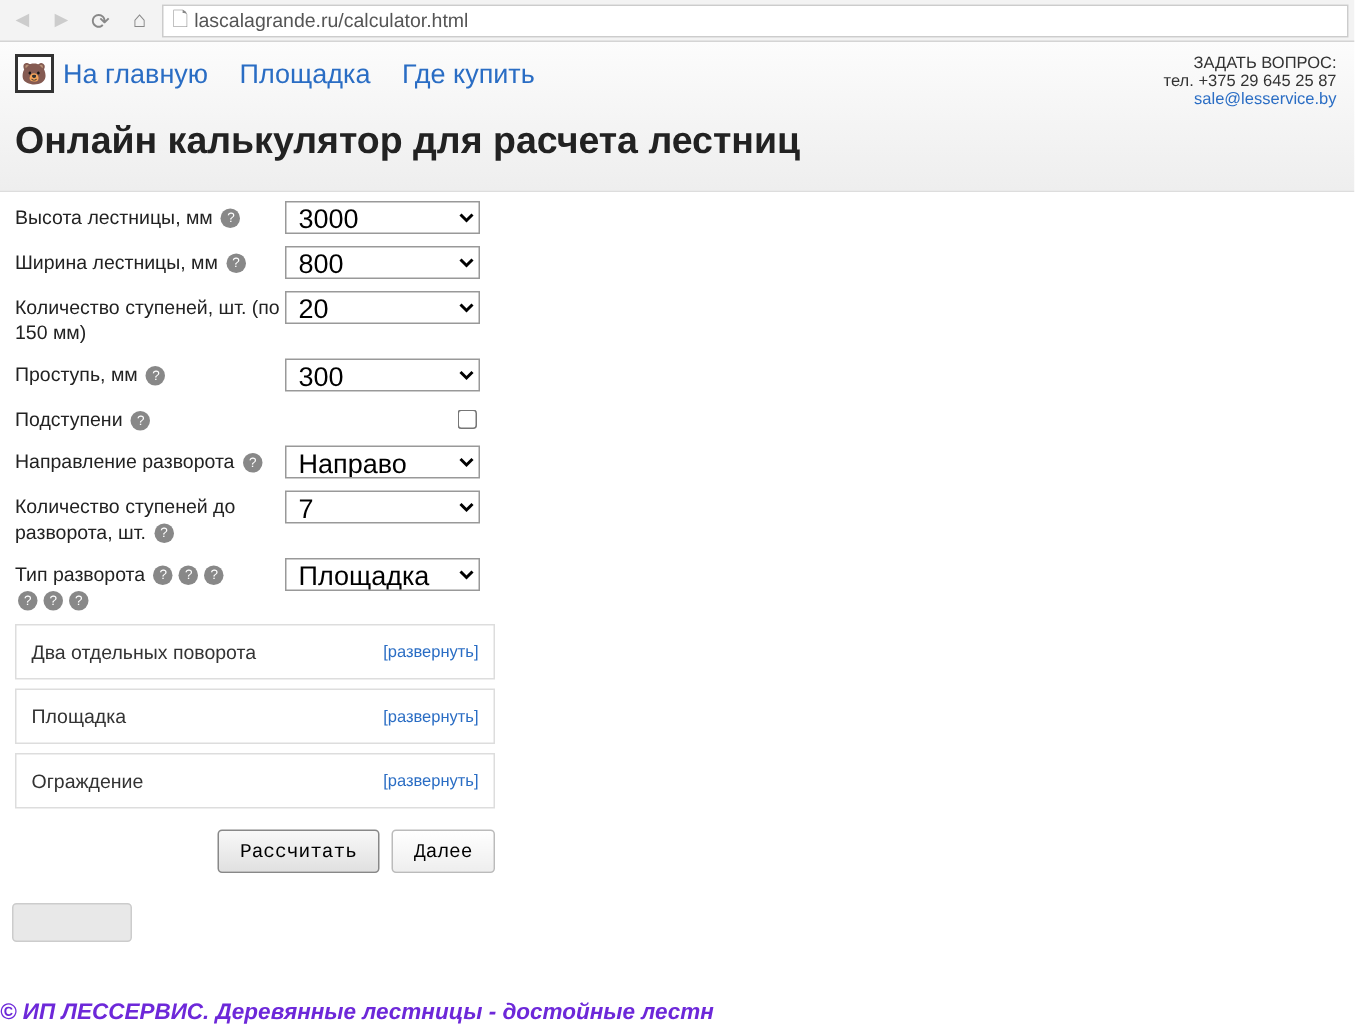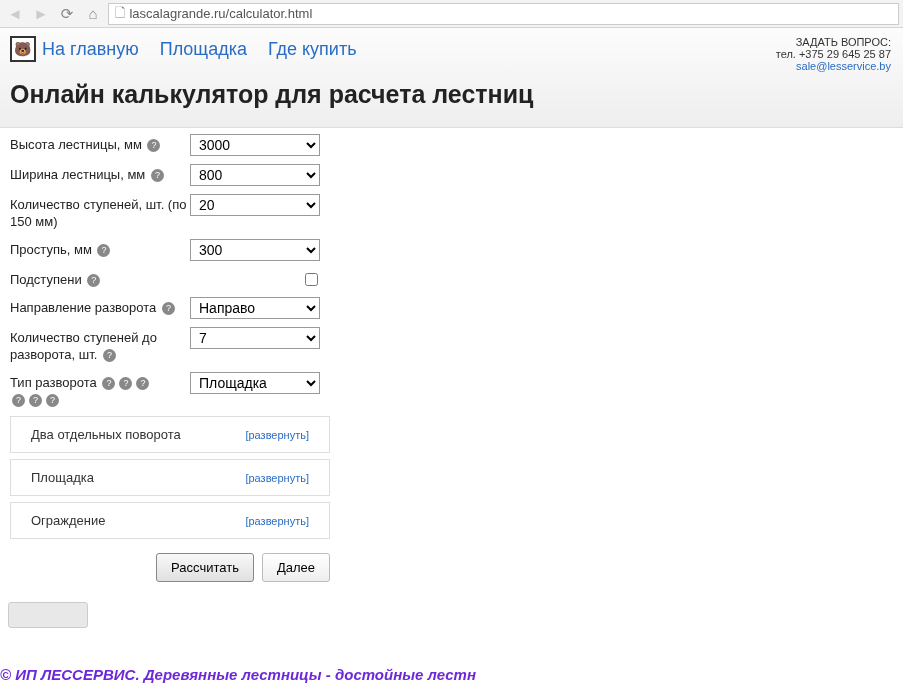--- a/index.html
+++ b/index.html
@@ -26,28 +26,28 @@
 
 .main { display: flex; flex-direction: column; }
 .sidebar { width: 340px; padding: 6px 10px; }
 .preview { flex: 1; position: relative; padding-top: 6px; overflow: hidden; }
 
 
 .form-row { display: flex; align-items: flex-start; margin-bottom: 8px; }
 .form-label { width: 180px; font-size: 13px; color: #222; padding-top: 3px; line-height: 1.3; }
 .help-icon { display: inline-block; width: 13px; height: 13px; border-radius: 50%; background: #888; color: #fff; font-size: 9px; text-align: center; line-height: 13px; margin: 0 2px; vertical-align: middle; cursor: help; }
 .form-input { flex: 1; }
-select { width: 130px; height: 22px; border: 1px solid #999; background: #fff; font-size: 14px; padding: 0 4px; }
+select { width: 130px; height: 22px; border: 1px solid #999; background: #fff; font-size: 18px; padding: 0 4px; }
 input[type=checkbox] { margin-top: 4px; }
 
-.collapse-section { border: 1px solid #ddd; padding: 10px 20px; margin-bottom: 6px; display: flex; justify-content: space-between; align-items: center; font-size: 13px; background: #fff; }
+.collapse-section { border: 1px solid #ddd; padding: 10px 10px; margin-bottom: 6px; display: flex; justify-content: space-between; align-items: center; font-size: 13px; background: #fff; }
 .collapse-link { color: #2a6dc4; font-size: 11px; cursor: pointer; }
 
 .button-row { display: flex; justify-content: flex-end; gap: 8px; padding: 8px 0; }
-.btn { padding: 6px 14px; border: 1px solid #bbb; border-radius: 3px; background: linear-gradient(#fff,#eee); font-size: 13px; cursor: pointer; }
+.btn { padding: 6px 14px; border: 1px solid #bbb; border-radius: 3px; background: linear-gradient(#fff,#eee); font-size: 13px; cursor: pointer; font-family: Liberation Mono, monospace; }
 .btn.primary { border-color: #888; background: linear-gradient(#f8f8f8,#e0e0e0); }
 
 
 .tab-stub { width: 80px; height: 26px; background: #e8e8e8; border: 1px solid #ccc; border-radius: 3px; margin-left: 8px; margin-bottom: 30px; }
 
 
 .diagram { position: absolute; left: 60px; top: 70px; }
 .dim-label { position: absolute; font-style: italic; font-size: 12px; color: #8b0000; font-family: Georgia, serif; }
 
 

